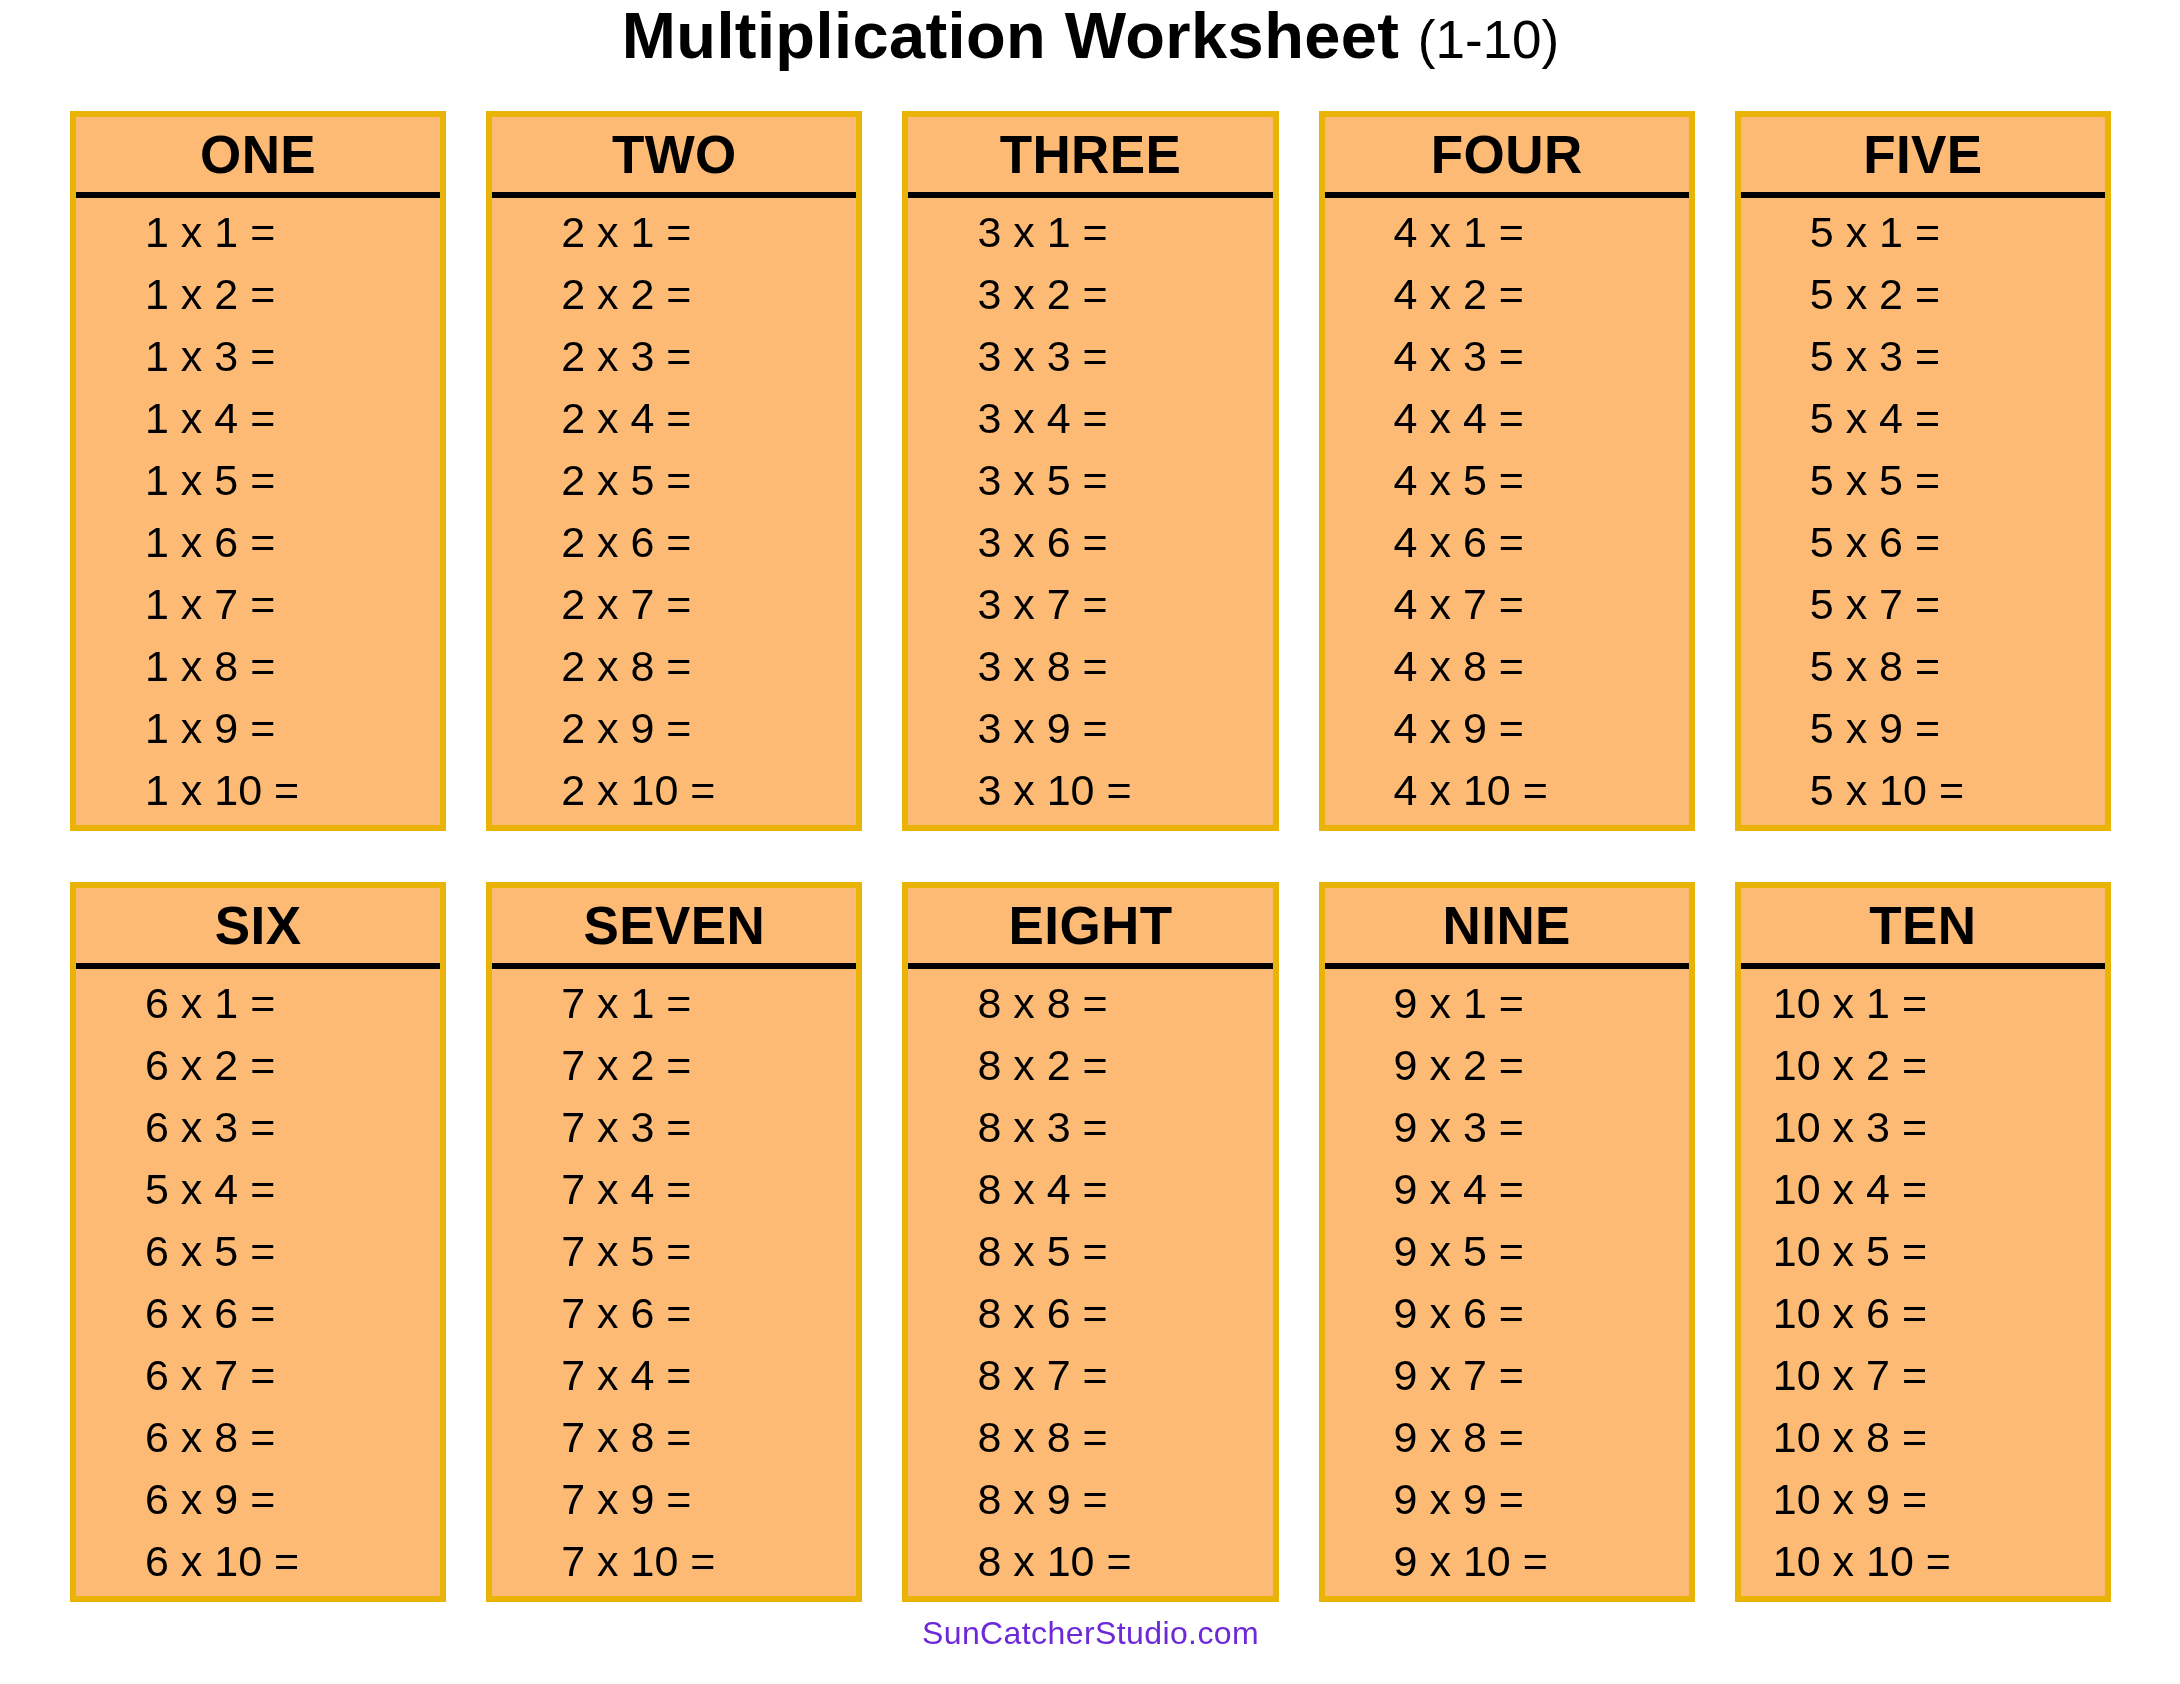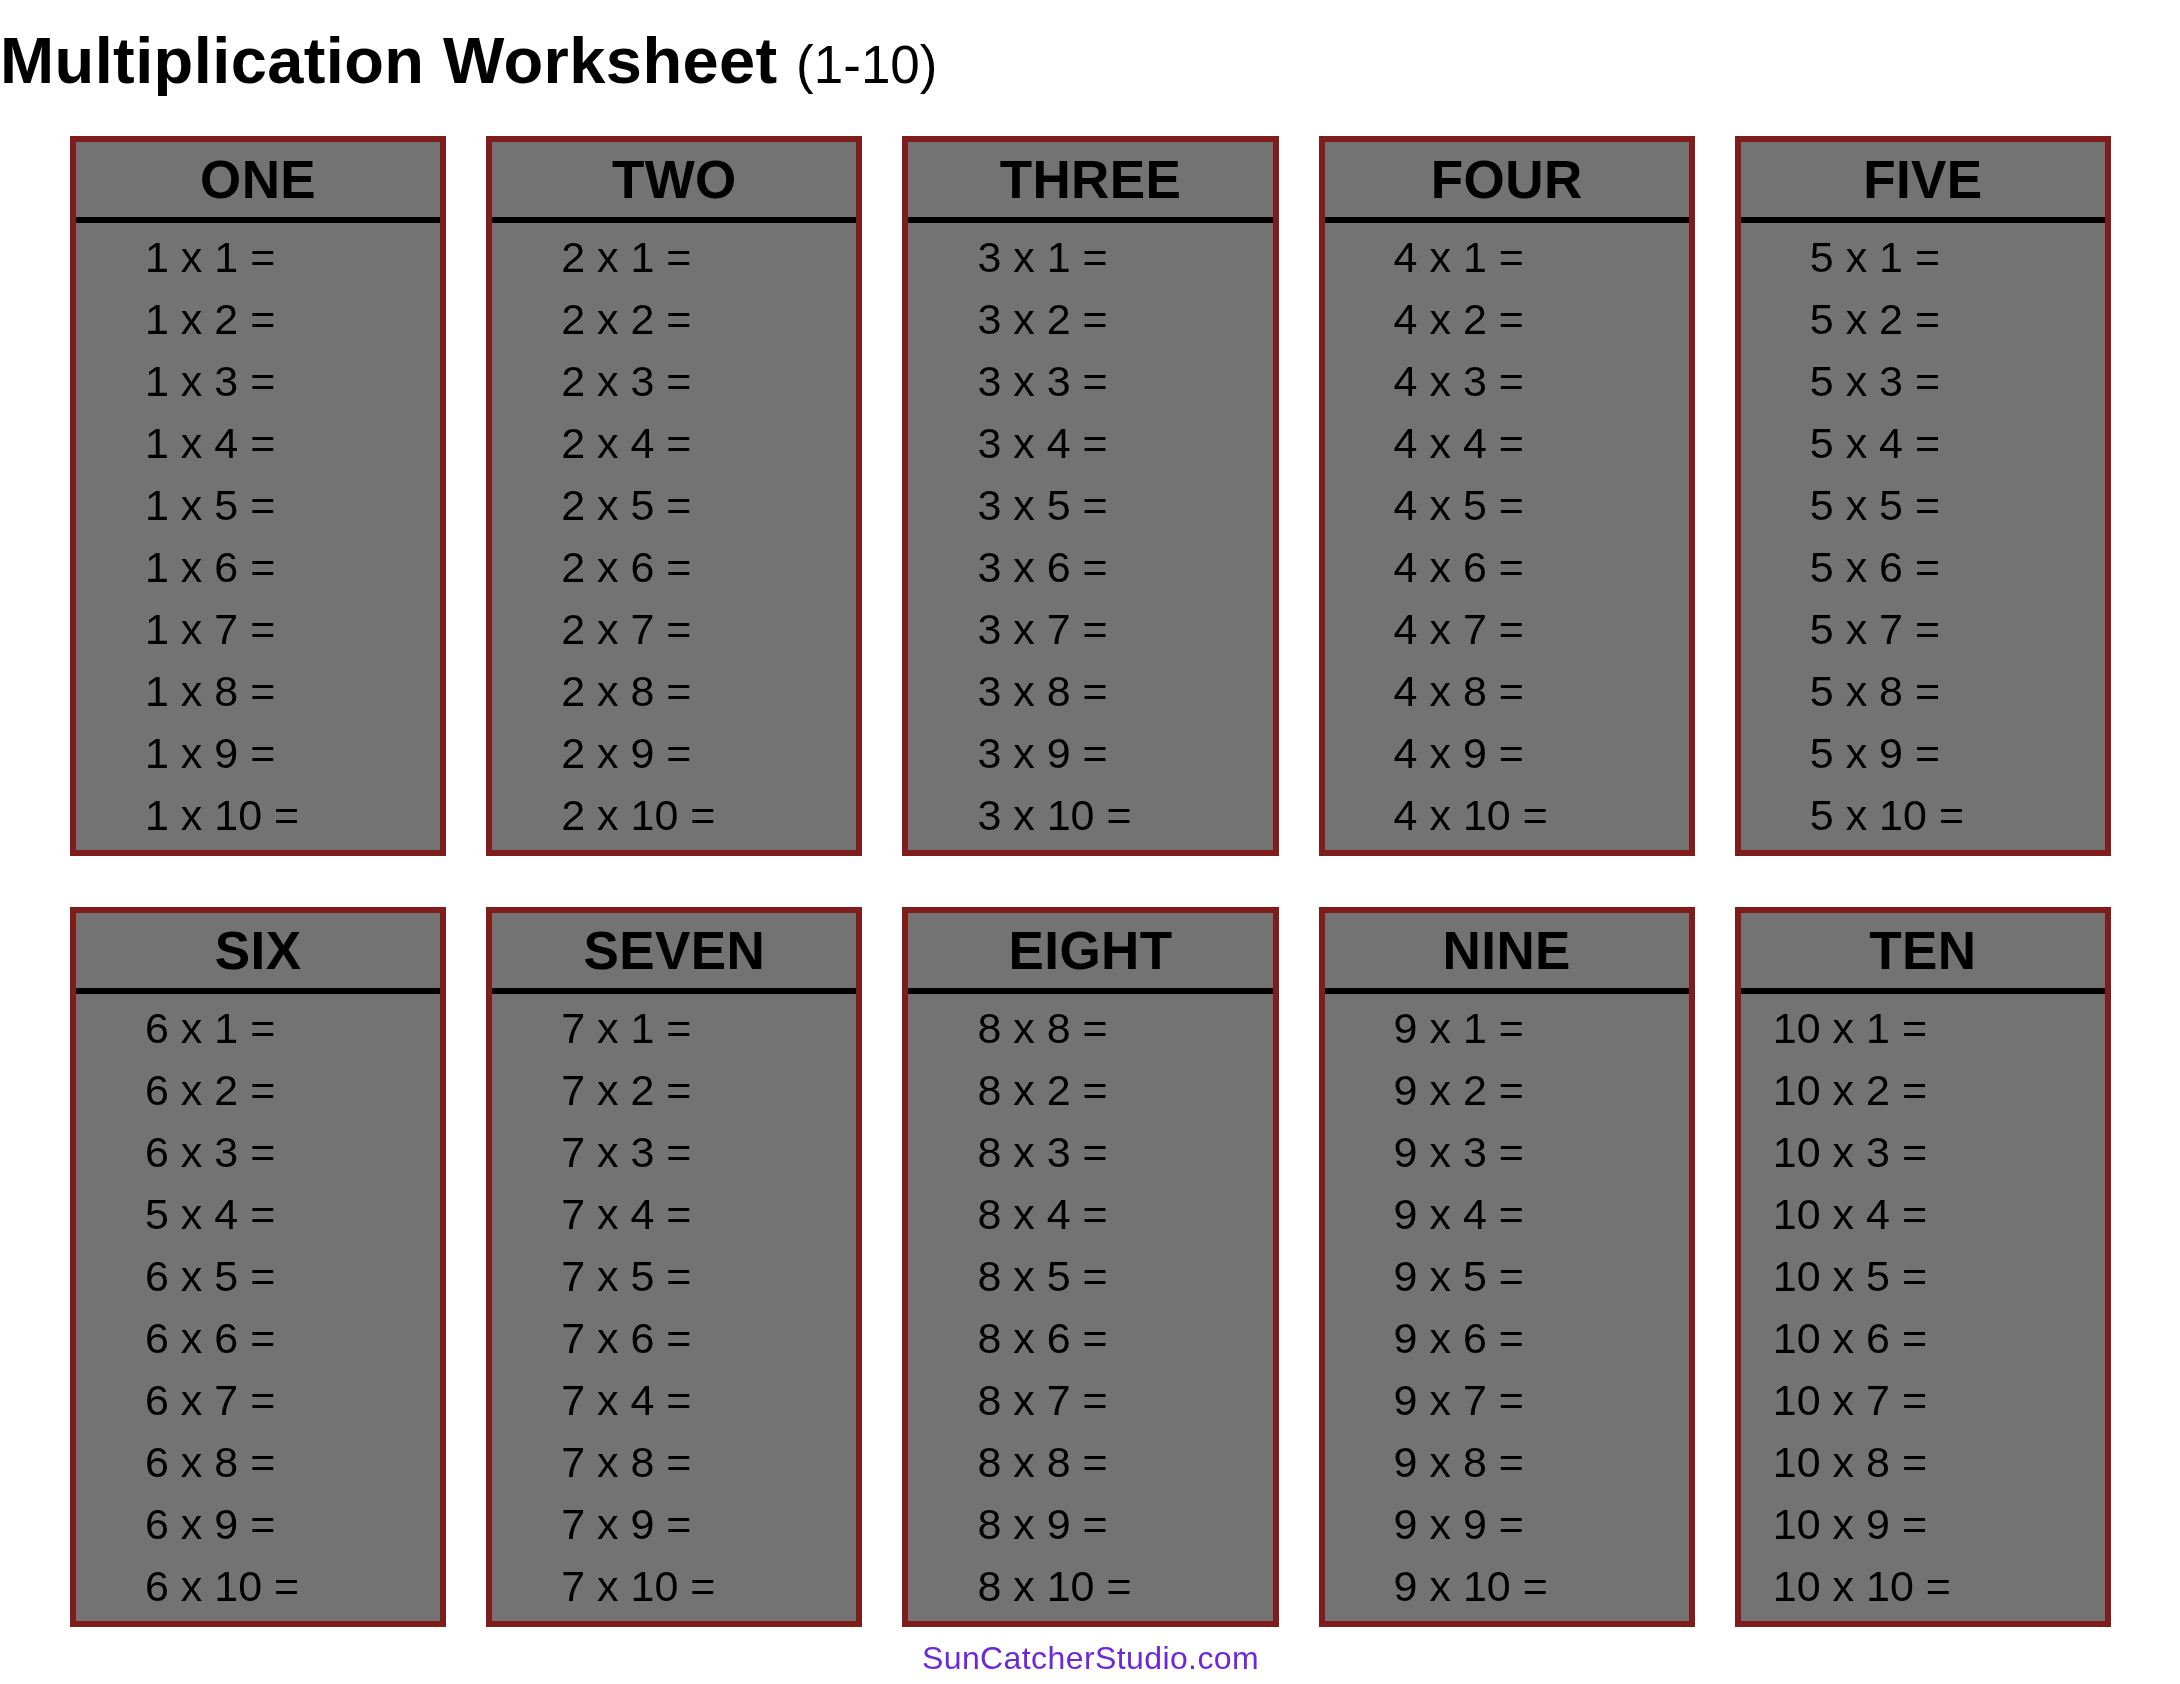--- a/index.html
+++ b/index.html
@@ -8,22 +8,22 @@
     height: 1685px;
     background: #ffffff;
     color: #000000;
     font-family: "Liberation Sans", sans-serif;
     overflow: hidden;
   }
   .page { width: 2181px; height: 1685px; position: relative; }
 
   .title {
     margin: 0;
-    padding-top: 25px;
-    text-align: left;
+    padding-top: 0;
+    text-align: center;
     font-size: 65px;
     font-weight: 700;
     letter-spacing: 0.4px;
     line-height: 1.1;
     white-space: nowrap;
   }
   .title .range {
     font-weight: 400;
     font-size: 53px;
     letter-spacing: 0;
@@ -33,22 +33,22 @@
     margin: 39px 70px 0 70px;
     display: grid;
     grid-template-columns: repeat(5, 1fr);
     column-gap: 40px;
     row-gap: 51px;
   }
 
   .card {
     height: 720px;
     box-sizing: border-box;
-    border: 6px solid #7f1d1d;
-    background: #737373;
+    border: 6px solid #eab308;
+    background: #fdba74;
     display: flex;
     flex-direction: column;
   }
   .card-header {
     flex: 0 0 auto;
     height: 81px;
     box-sizing: border-box;
     border-bottom: 6px solid #000000;
     display: flex;
     align-items: center;

